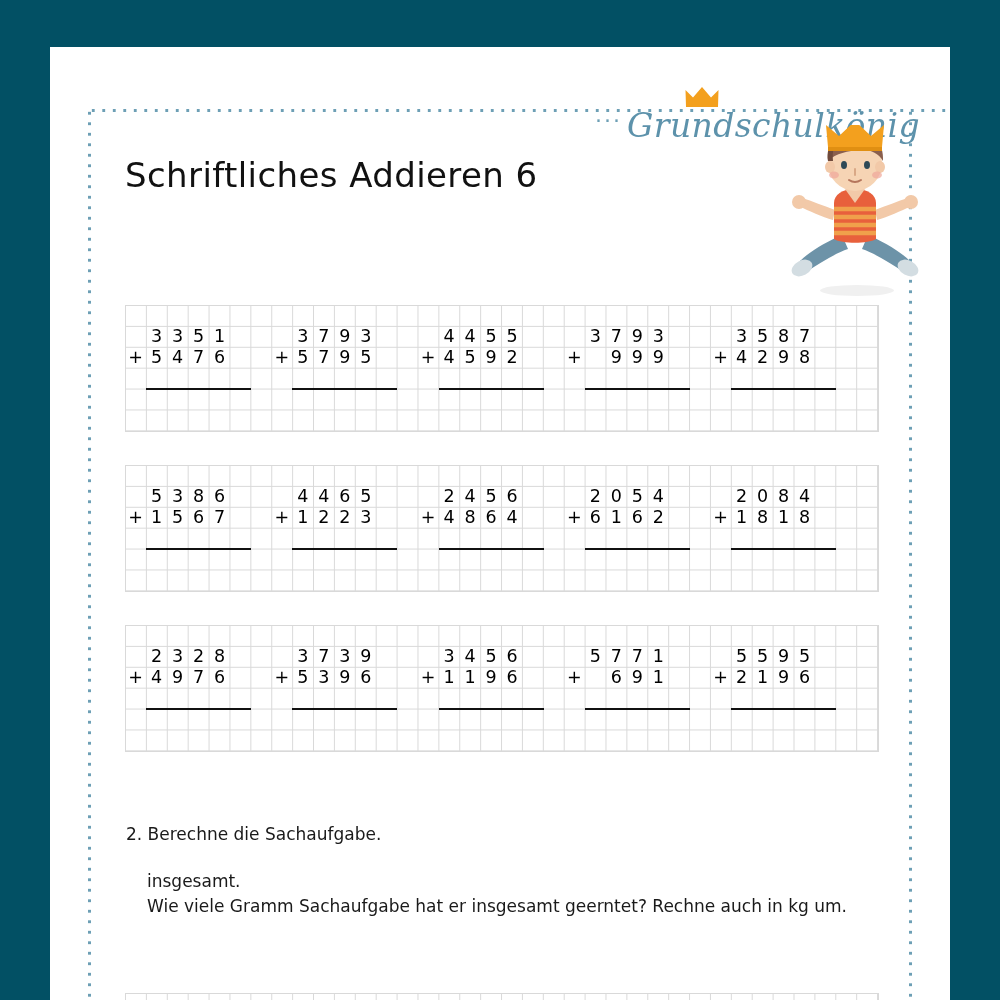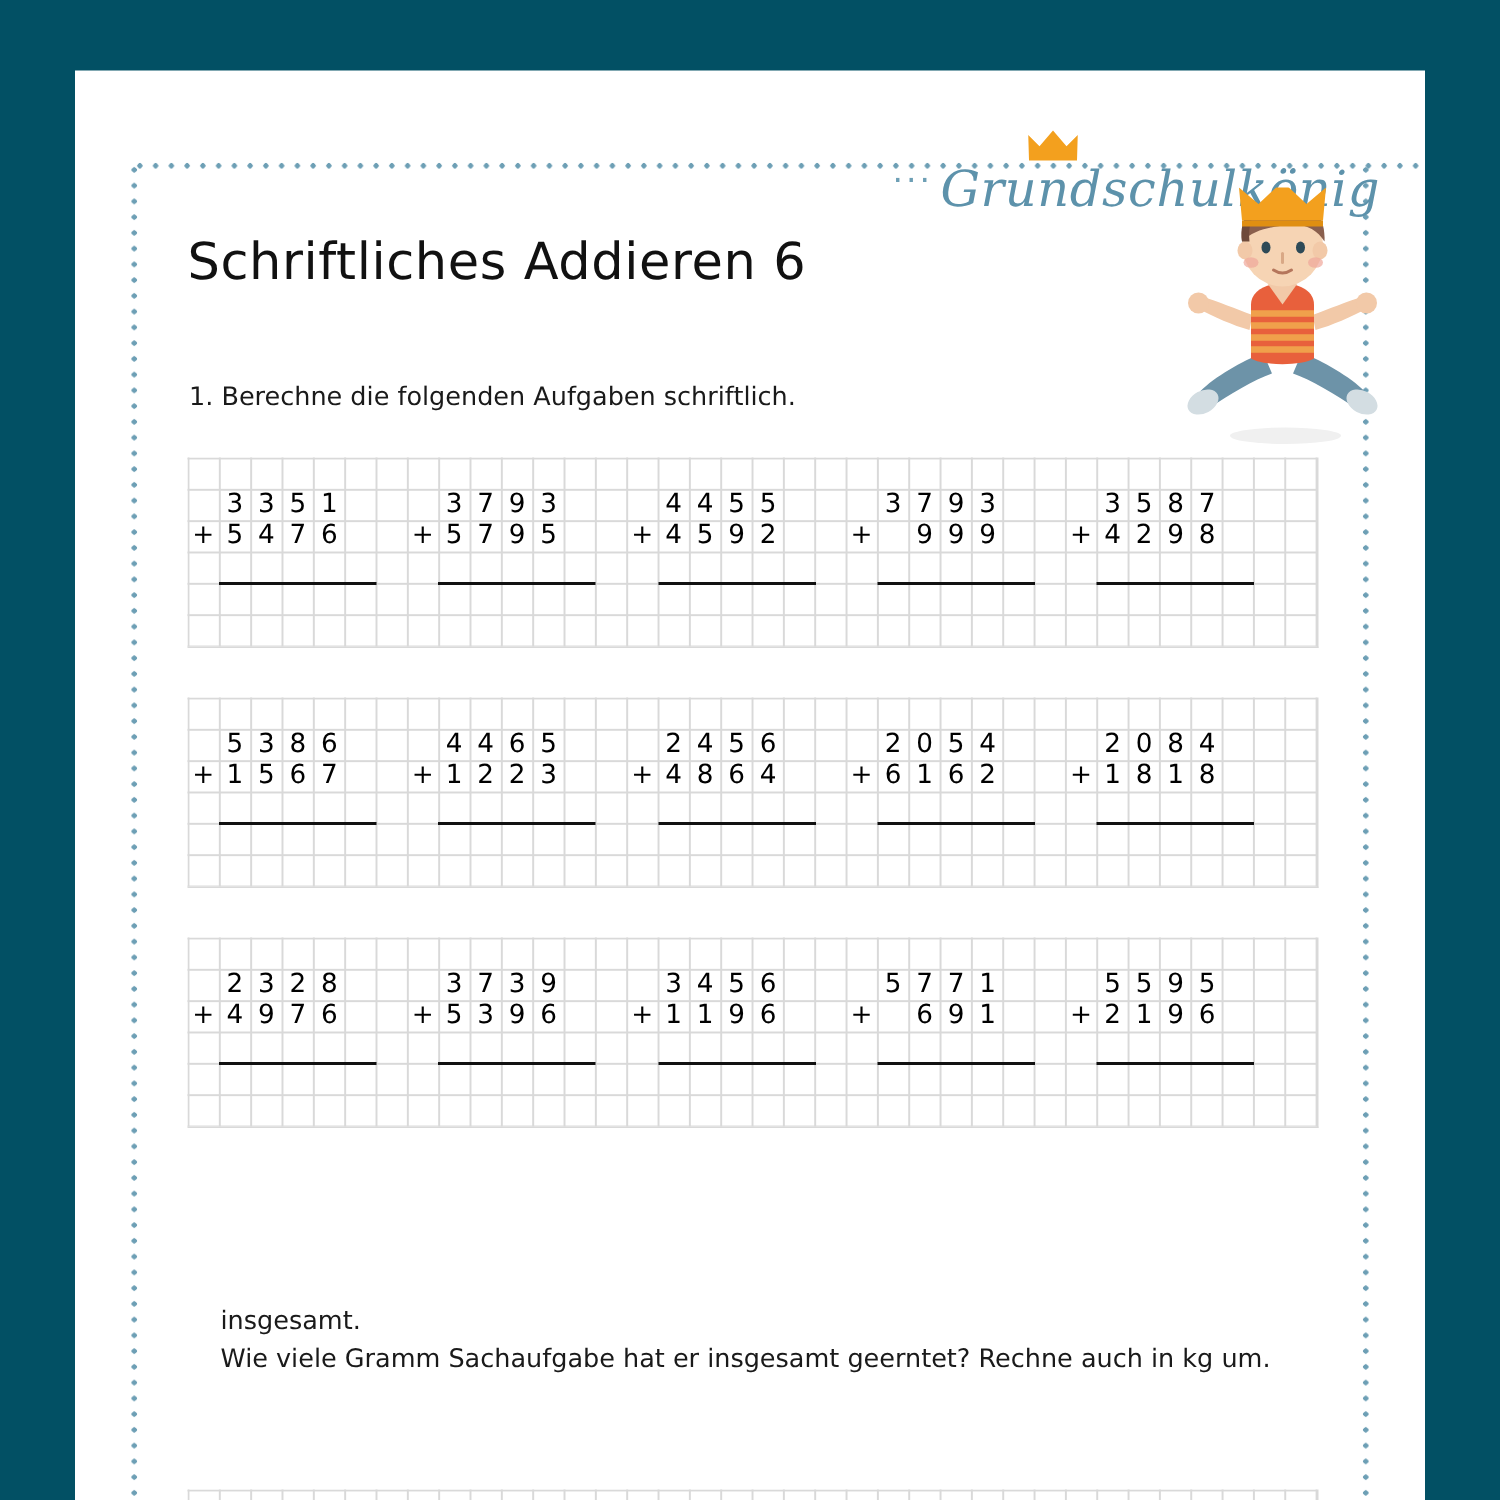--- a/index.html
+++ b/index.html
@@ -248,21 +248,20 @@
     <ellipse cx="44" cy="50" rx="5" ry="3.5" fill="#f0a79a" opacity="0.7"></ellipse>
     <ellipse cx="87" cy="50" rx="5" ry="3.5" fill="#f0a79a" opacity="0.7"></ellipse>
     <path d="M65 44 L65 50" stroke="#d9a886" stroke-width="2" fill="none" stroke-linecap="round"></path>
     <path d="M59 55 Q65 59 71 55" stroke="#b5765c" stroke-width="2" fill="none" stroke-linecap="round"></path>
 
     <path d="M38 22 L36 0 L49 11 L65 -4 L81 11 L94 0 L92 22 Z" fill="#f3a01e"></path>
     <path d="M38 22 L92 22 L92 26 L38 26 Z" fill="#e08f12"></path>
   </svg>
 
   <div id="title" class="hand">Schriftliches Addieren 6</div>
-  <div id="task1" class="hand">1. Berechne die folgenden Aufgaben schriftlich.</div>
 
   <div class="grid-block" id="block-1">
       <div class="problem" style="left: 0px;">
         <div class="prow prow-a">
           <span></span>
           <span>3</span>
           <span>3</span>
           <span>5</span>
           <span>1</span>
         </div>
@@ -512,20 +511,21 @@
           <span>+</span>
           <span>2</span>
           <span>1</span>
           <span>9</span>
           <span>6</span>
         </div>
         <div class="sumline"></div>
       </div>
     </div>
 
+  <div id="task2" class="hand">2. Berechne die Sachaufgabe.</div>
   <div id="story" class="hand">
       <div>insgesamt.</div>
       <div>Wie viele Gramm Sachaufgabe hat er insgesamt geerntet? Rechne auch in kg um.</div>
     </div>
 
   <div class="grid-block" id="block-4"></div>
 
 </div>
 
 </body></html>

